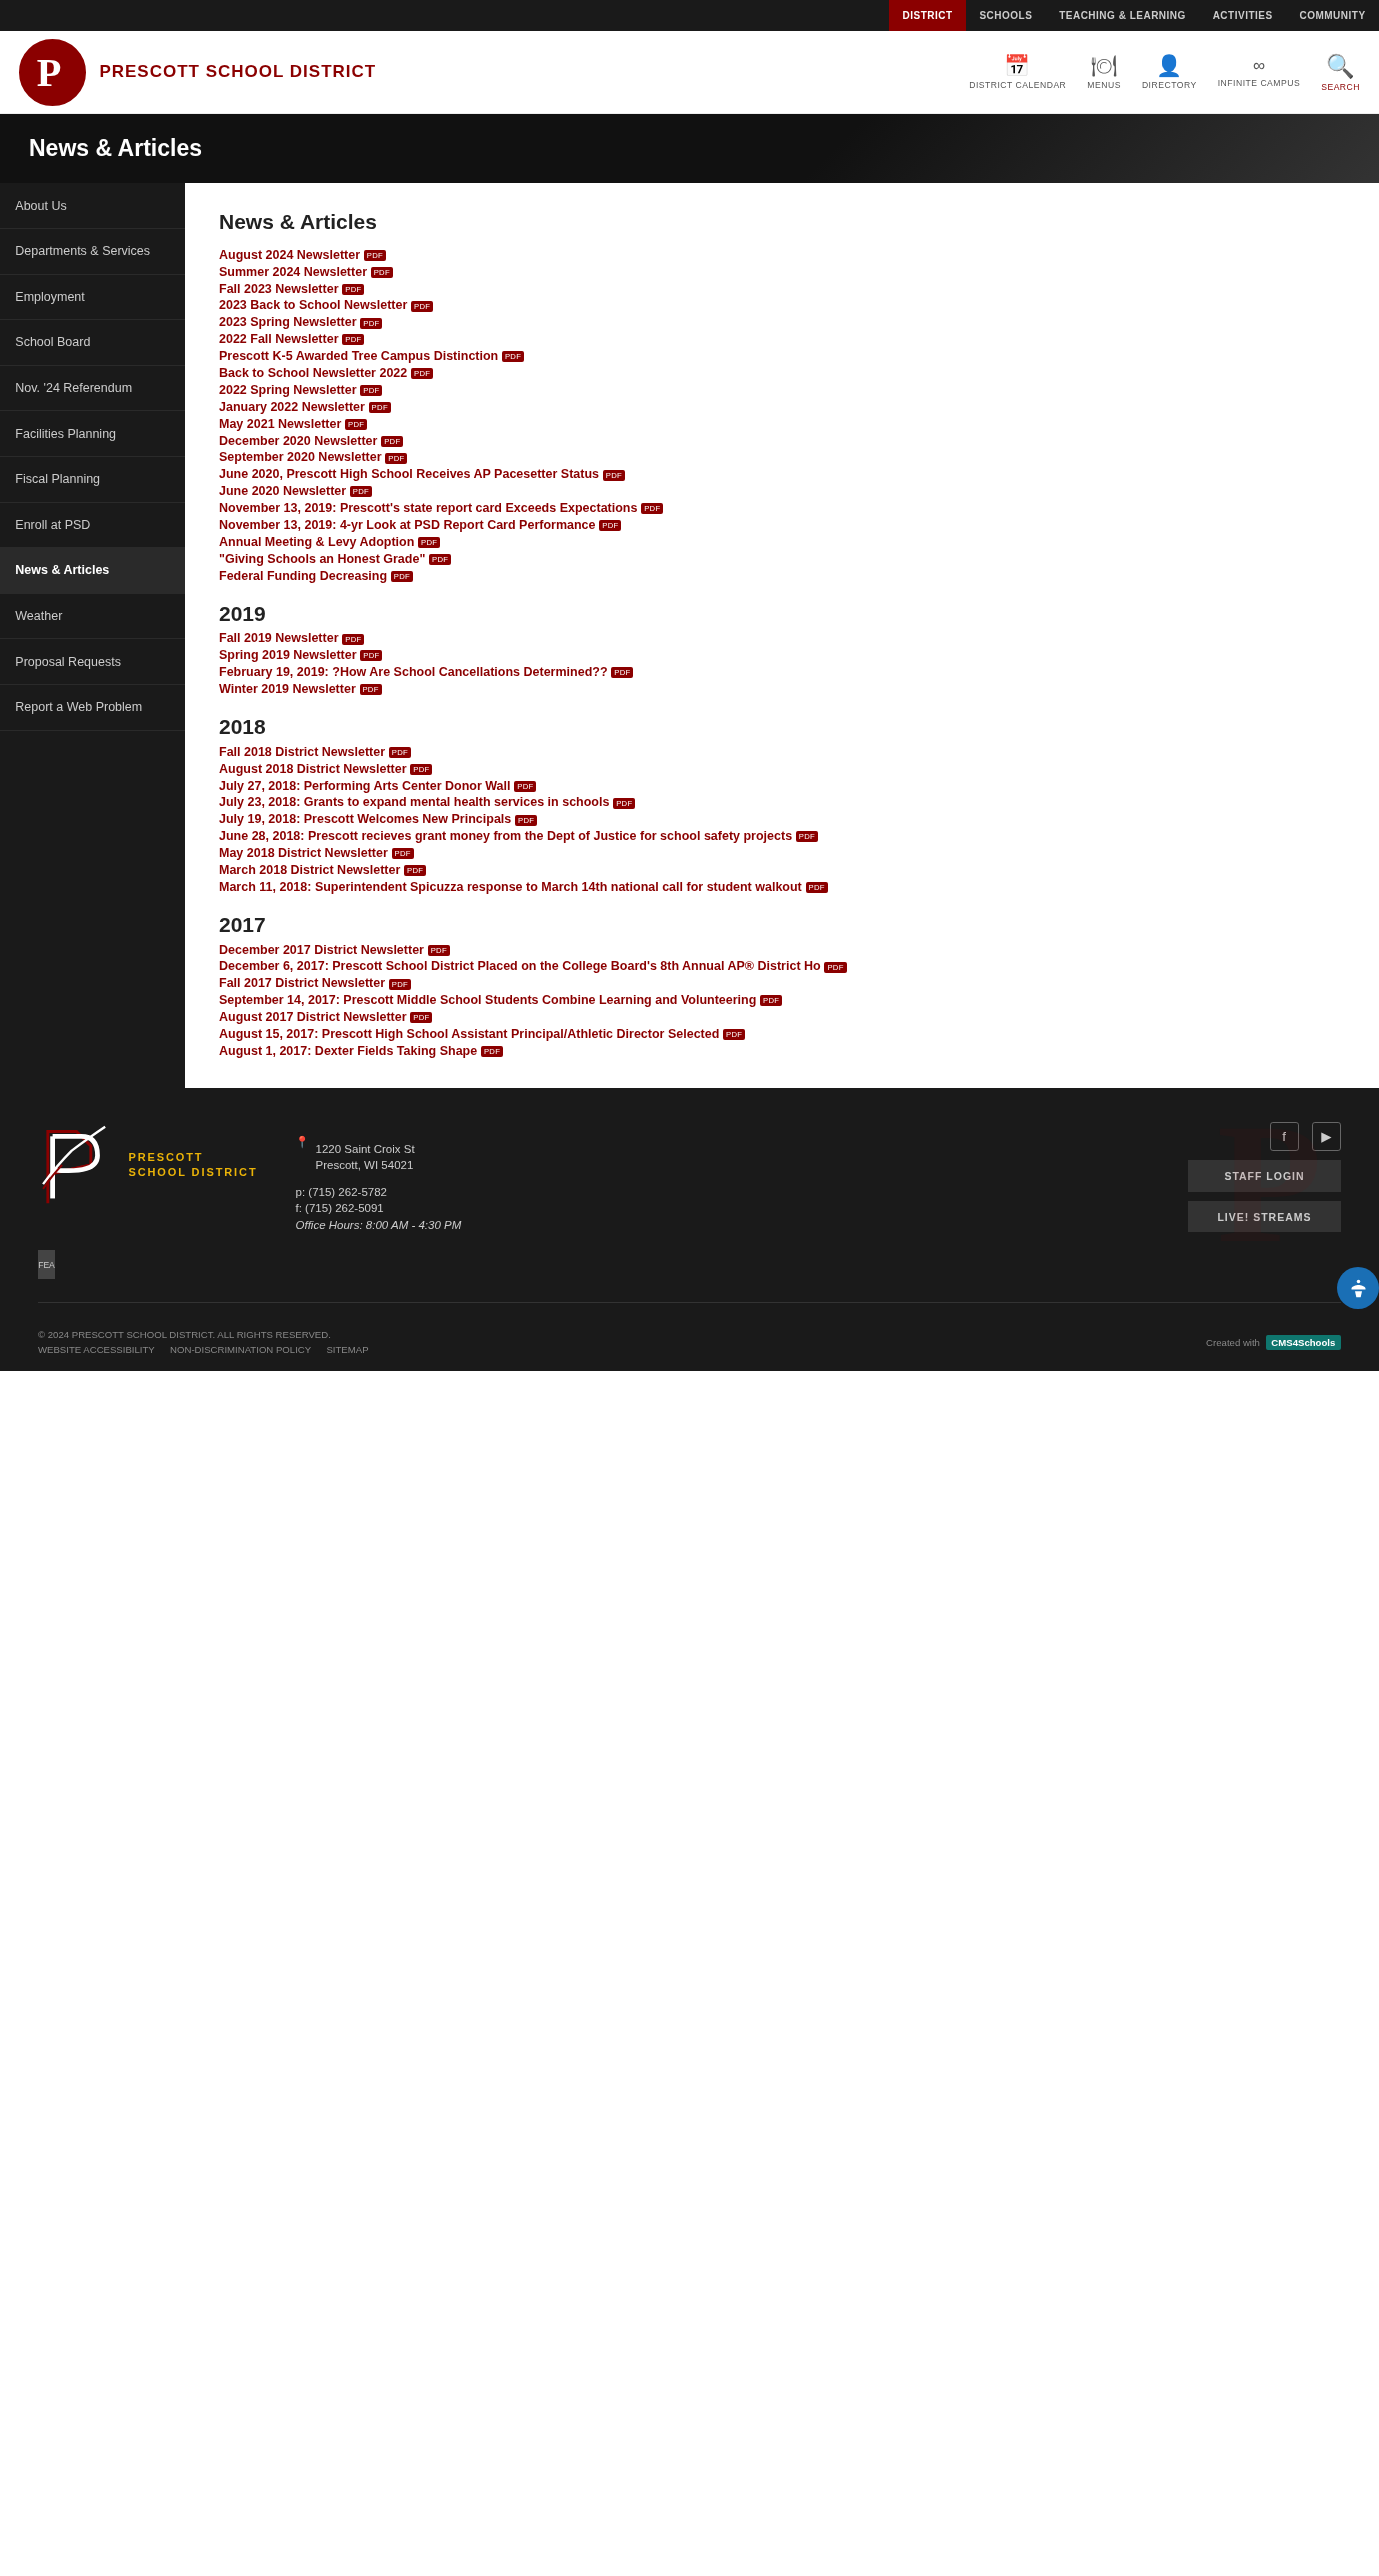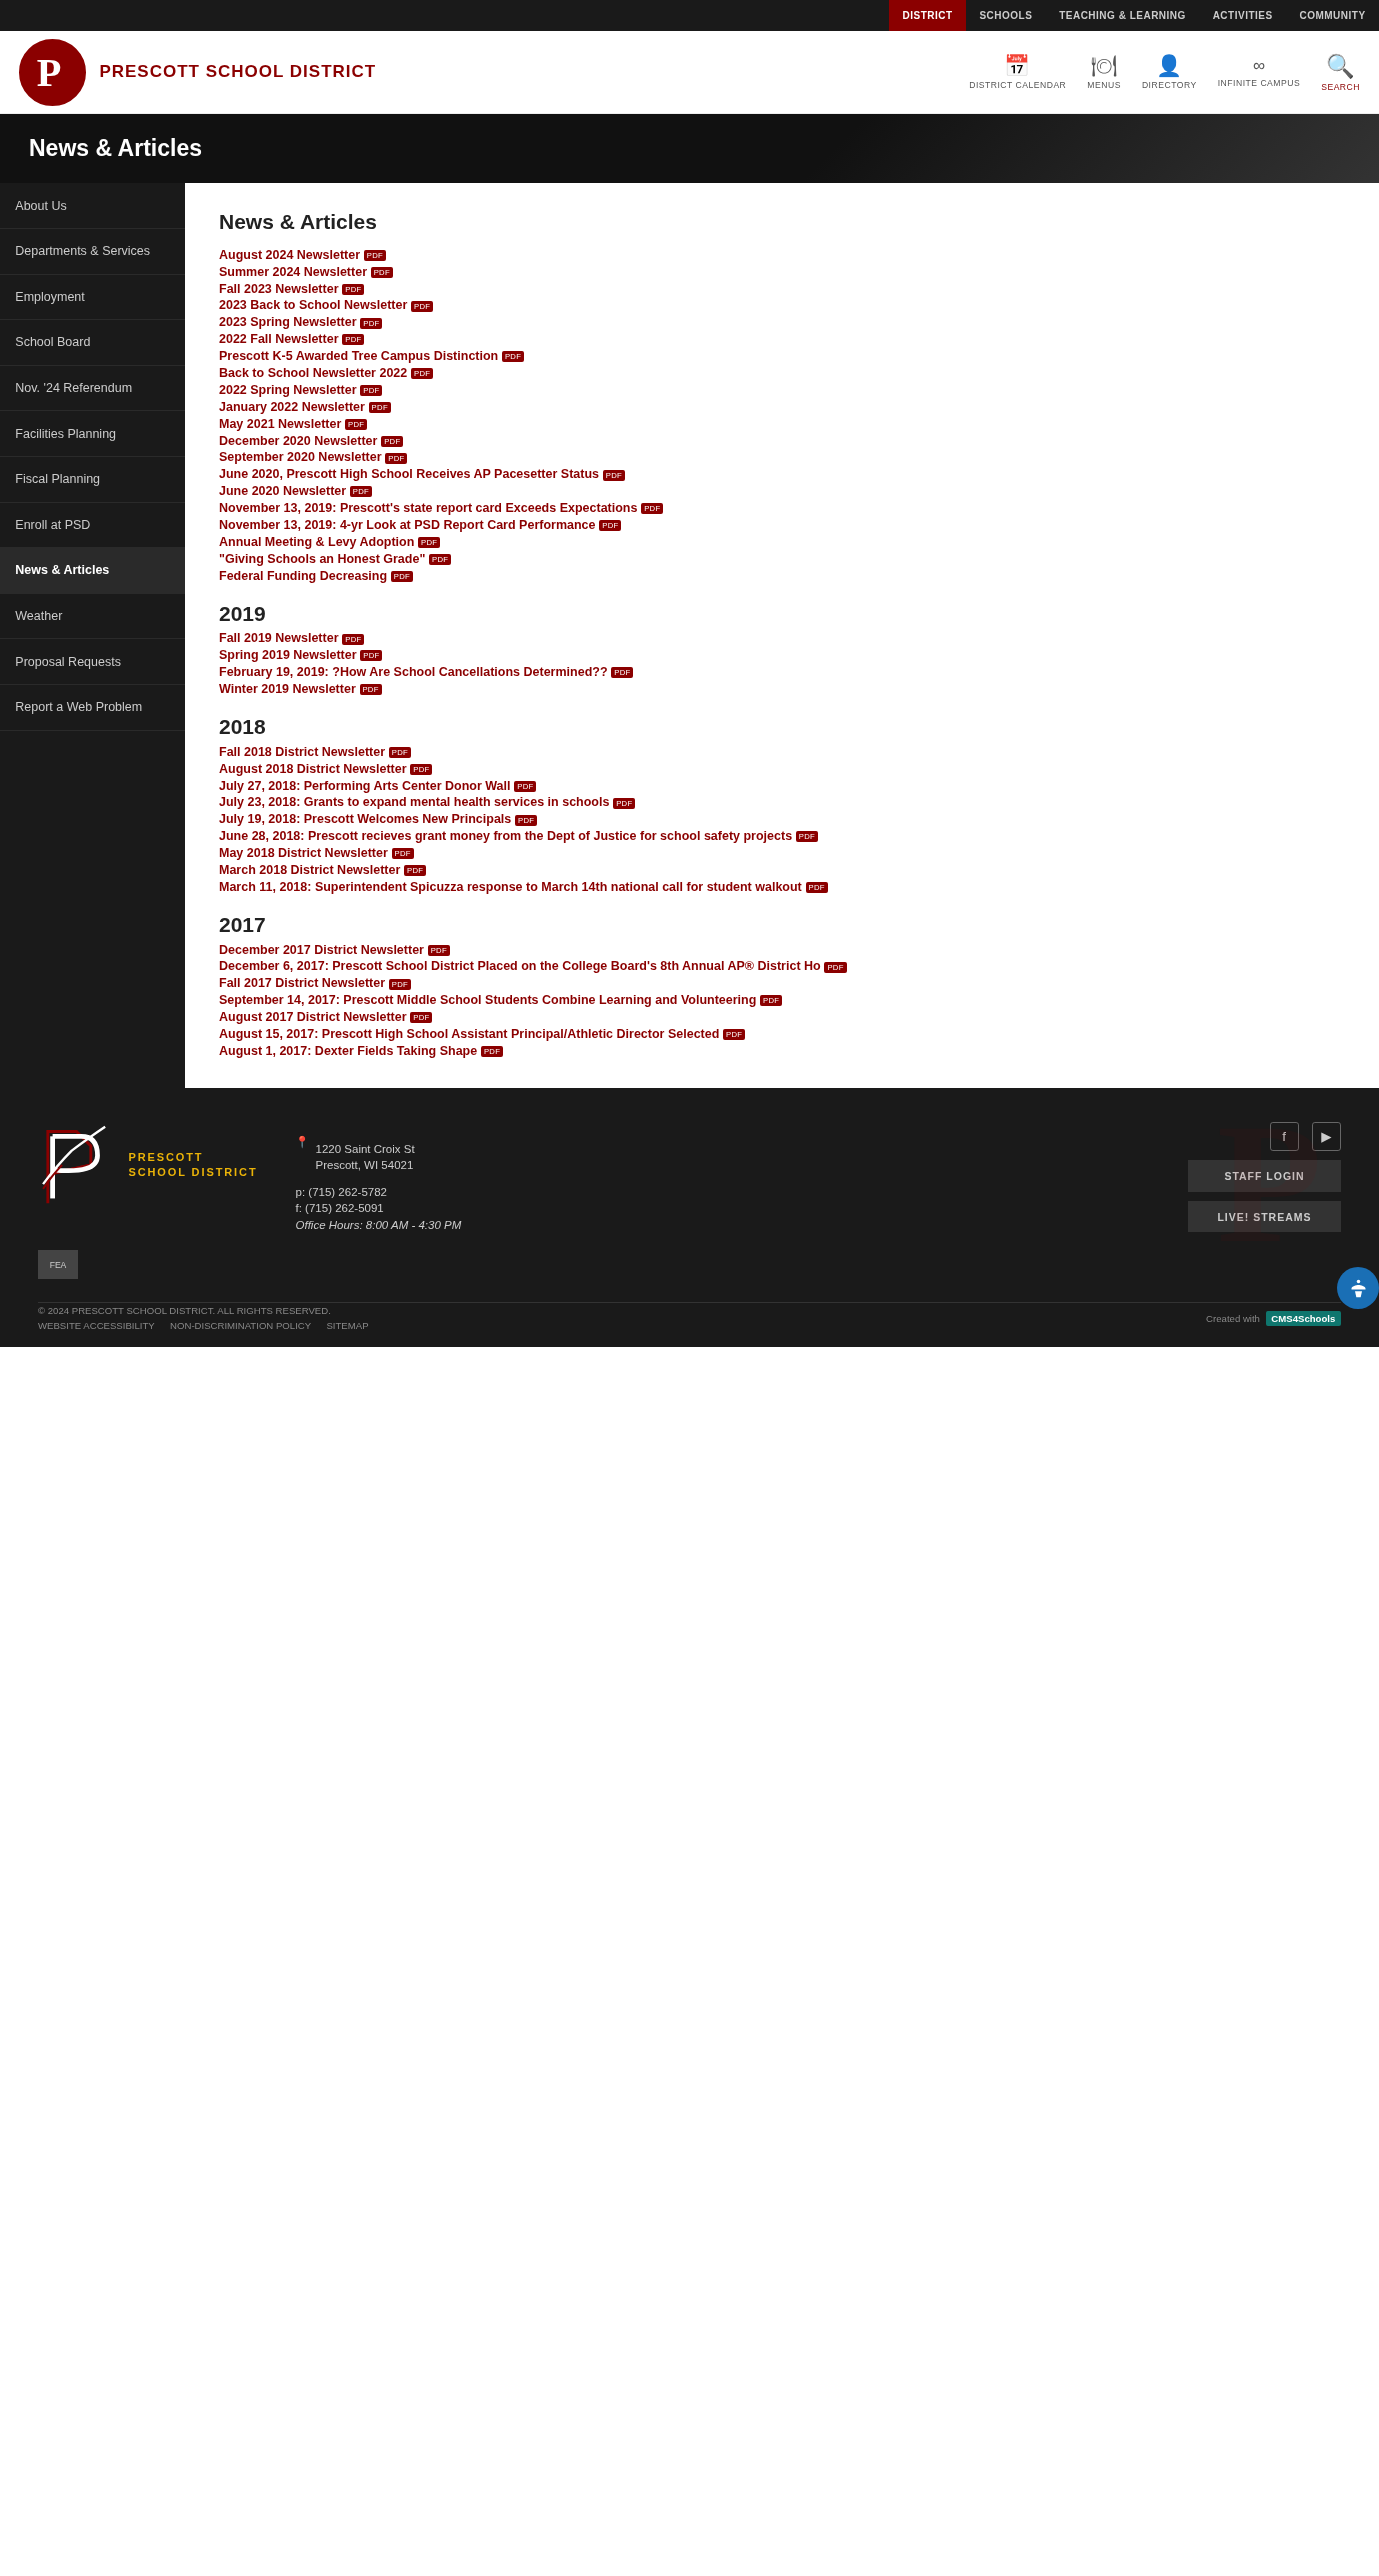--- a/index.html
+++ b/index.html
@@ -215,21 +215,21 @@
       font-weight: bold;
       letter-spacing: 1px;
       text-transform: uppercase;
       cursor: pointer;
       width: 153px;
       text-align: center;
     }
     .footer-bottom {
       border-top: 1px solid #333;
       margin-top: 23px;
-      padding-top: 2px;
+      padding-top: 26px;
       display: flex;
       justify-content: space-between;
       font-size: 9.6px;
       color: #888;
     }
     .footer-bottom-links { display: flex; gap: 15.3px; }
     .footer-bottom-links a { color: #888; text-decoration: none; font-size: 9.6px; }
     .cms4schools {
       display: flex;
       align-items: center;
@@ -268,21 +268,21 @@
       top: 9.6px;
       opacity: 0.07;
       font-size: 172px;
       font-weight: bold;
       color: #8b0000;
       font-family: serif;
       pointer-events: none;
       line-height: 1;
     }
     .fea-badge {
-      width: 40px;
+      width: 17px;
       height: 29px;
       background: #444;
       display: flex;
       align-items: center;
       justify-content: center;
       font-size: 8.6px;
       color: #ccc;
       margin-top: 9.6px;
     }
   </style>

